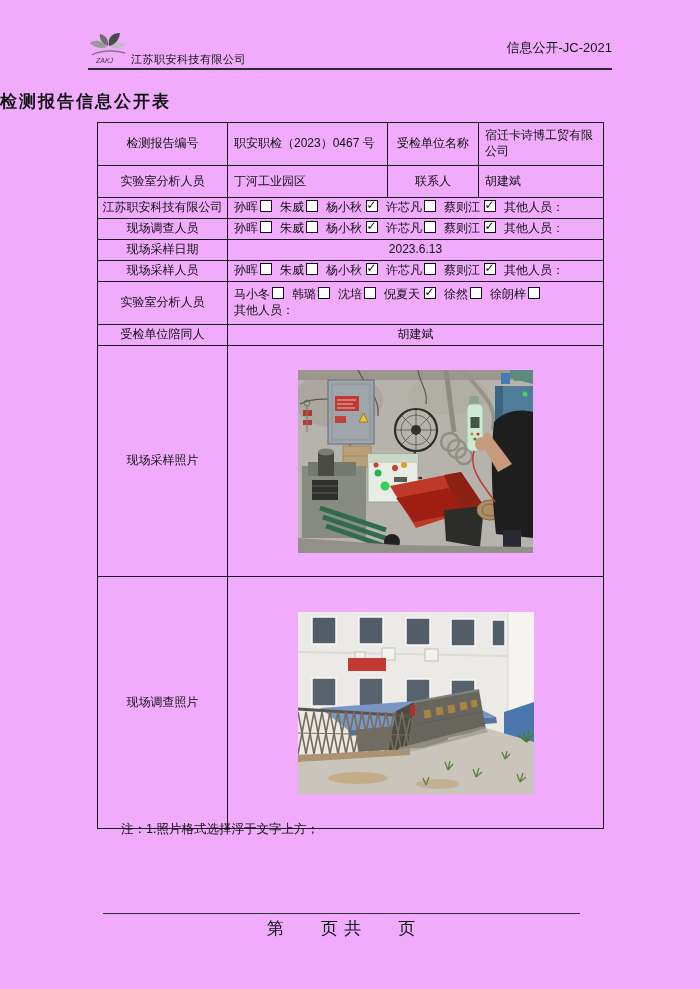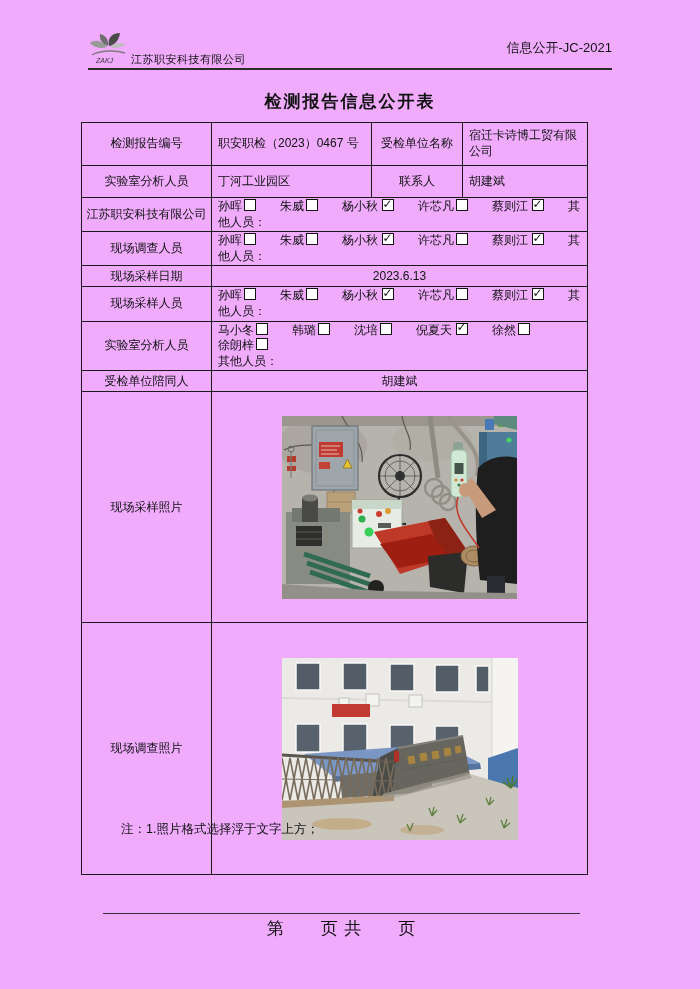--- a/index.html
+++ b/index.html
@@ -3,32 +3,32 @@
 <meta charset="utf-8">
 <style>
   html,body{margin:0;padding:0;background:#ffffff;}
   .page{position:relative;width:700px;height:989px;background:#f0abfc;overflow:hidden;
         font-family:Liberation Sans, sans-serif;color:#111;}
   .header{position:absolute;left:88px;top:26px;width:524px;height:42px;
           border-bottom:2px solid #2b2b2b;display:flex;align-items:flex-end;}
   .logo{flex:0 0 auto;margin-bottom:1px;}
   .company{font-size:11px;margin-left:3px;margin-bottom:1px;letter-spacing:0.5px;}
   .doccode{margin-left:auto;font-size:13px;margin-bottom:11px;}
-  .title{position:absolute;top:90px;left:0;width:700px;text-align:center;
+  .title{position:absolute;top:90px;left:0;width:700px;text-align:left;
          font-size:17px;font-weight:bold;letter-spacing:2px;}
-  table.info{position:absolute;left:81px;top:122px;width:506px;
+  table.info{position:absolute;left:97px;top:122px;width:506px;
              border-collapse:collapse;table-layout:fixed;}
   .info td{border:1px solid #1a1a1a;font-size:12px;padding:1px 6px;line-height:1.3;
            vertical-align:middle;overflow:hidden;}
   td.lab{text-align:center;padding:1px 2px;}
   td.cen{text-align:center;}
   .h40{height:40px}.h29{height:29px}.h18{height:18px}.hp1{height:249px}.hp2{height:228px}
   td.photocell{text-align:center;vertical-align:middle;padding:0;}
   td.photocell svg{vertical-align:middle;}
-  .member{margin-right:24px;white-space:nowrap;}
+  .member{margin-right:8px;white-space:nowrap;}
   .cb{display:inline-block;width:10px;height:10px;border:1.2px solid #111;
       margin-left:2px;vertical-align:-1px;position:relative;background:#fff;}
   .cb.checked{margin-left:4px;}
   .cb.checked::after{content:"\2713";position:absolute;left:-0.5px;top:-3.5px;
       font-size:12px;font-weight:bold;font-family:"DejaVu Sans",sans-serif;color:#111;}
   .note{position:absolute;left:97px;top:821px;font-size:12.5px;padding-left:24px;}
   .footer-line{position:absolute;left:103px;top:913px;width:477px;border-top:1.5px solid #333;}
   .footer-text{position:absolute;left:103px;top:917px;width:477px;text-align:center;
                font-size:17px;letter-spacing:1px;}
 </style>

